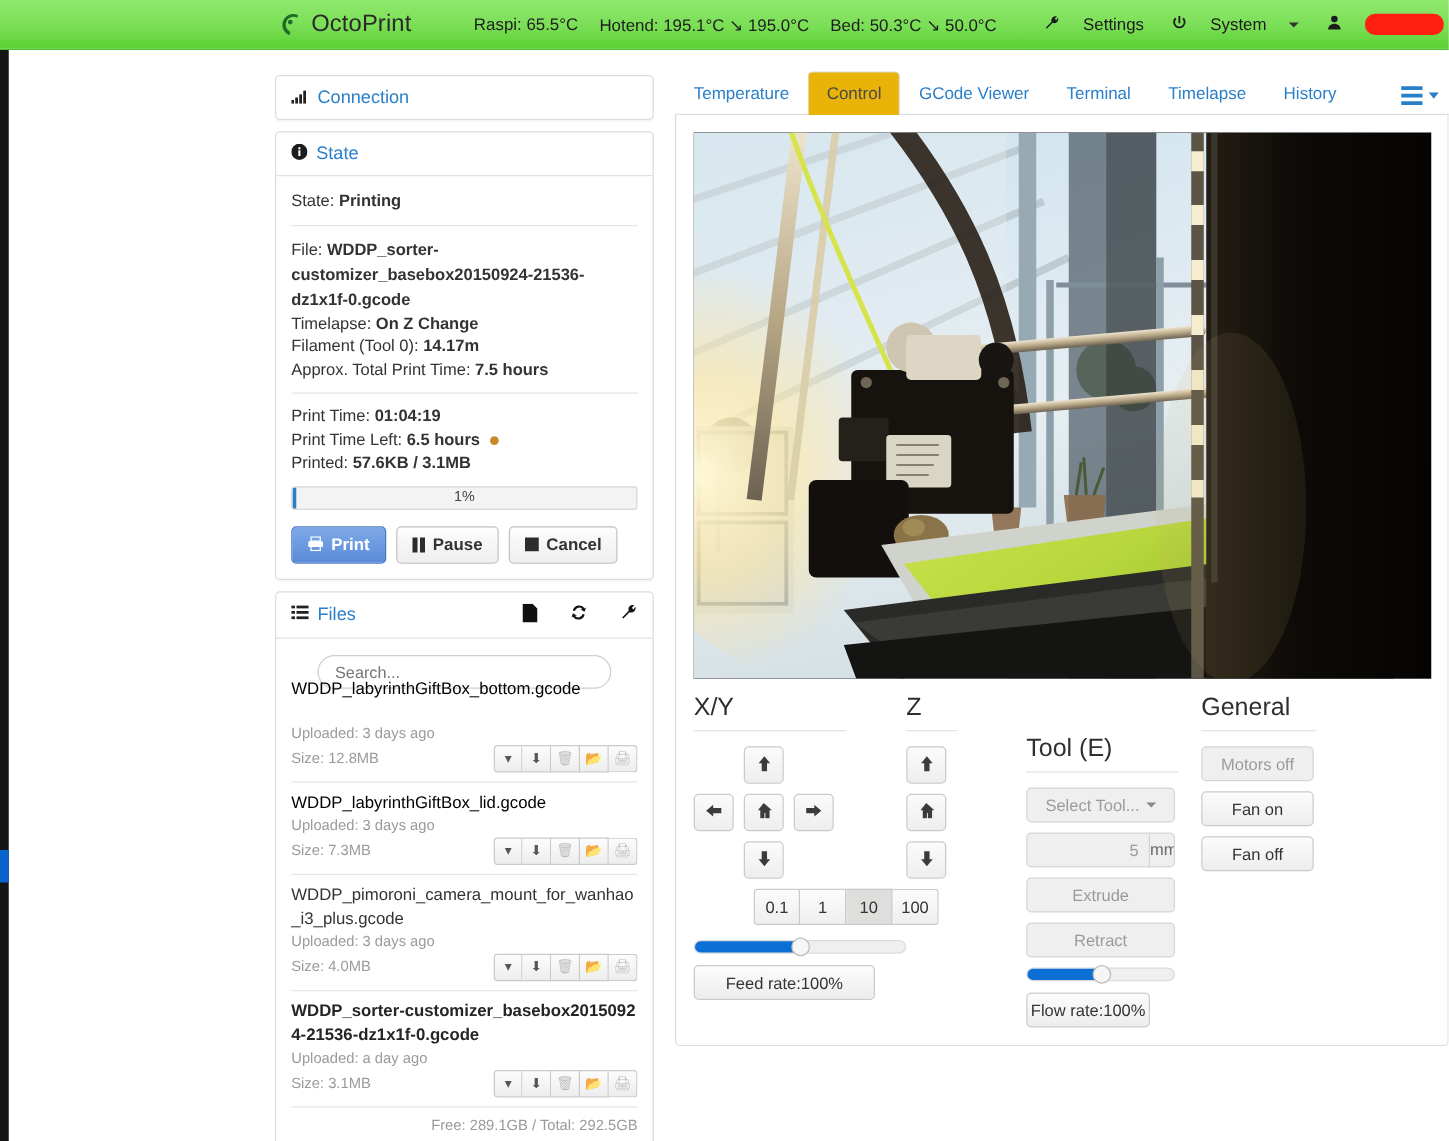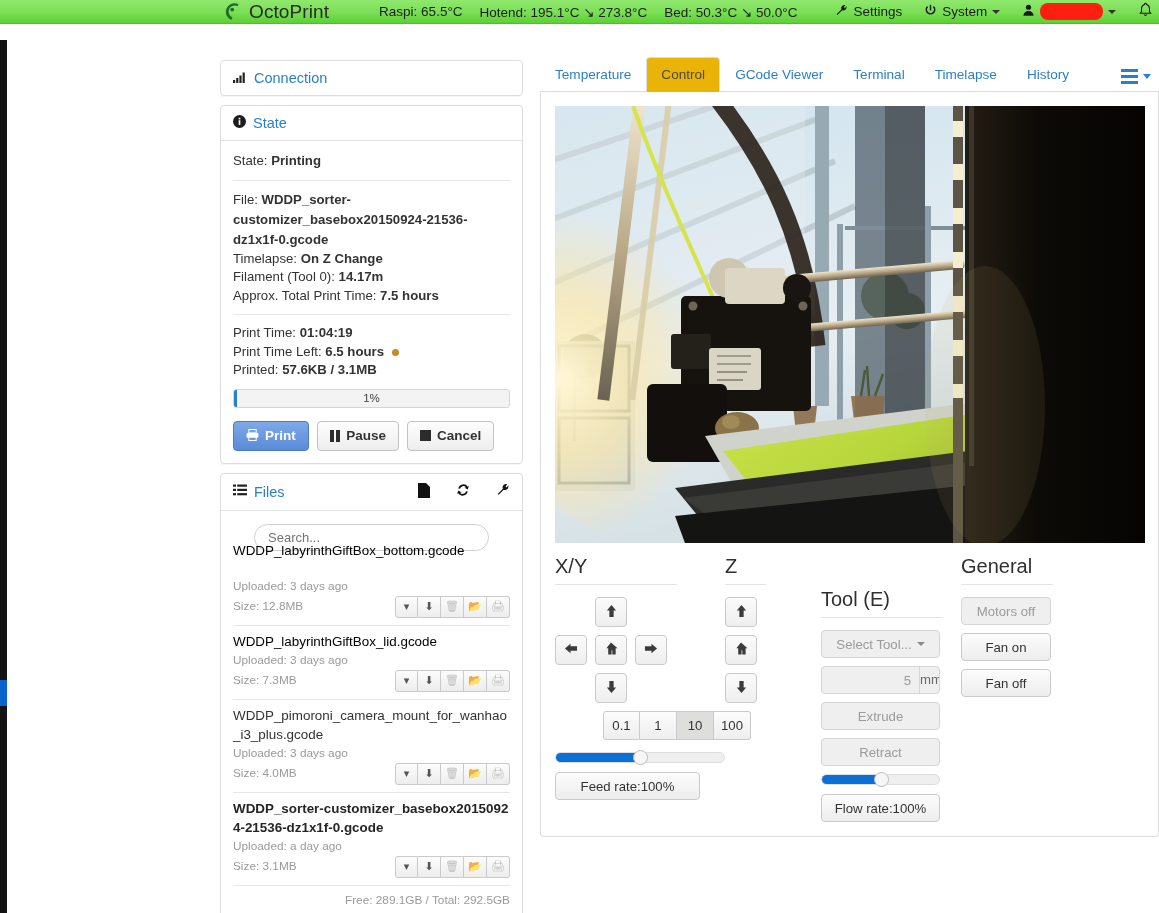--- a/index.html
+++ b/index.html
@@ -10,31 +10,31 @@
     font-size:13px; color:#333; background:#ffffff;
   }
 
   
   #edge-strip { position:absolute; left:0; top:40px; width:7px; height:873px; background:#141414; }
   #edge-strip .blue-seg { position:absolute; left:0; top:640px; width:7px; height:26px; background:#0b63ce; }
   #edge-page { position:absolute; left:7px; top:40px; width:213px; height:873px; background:#ffffff; }
 
   
   #navbar {
-    position:absolute; left:0; top:0; width:1159px; height:24px;
+    position:absolute; left:0; top:0; width:1159px; height:40px;
     background:linear-gradient(to bottom,#8fe86d 0%,#7ade55 55%,#5bd133 100%);
     border-bottom:1px solid #4cc025;
     display:flex; align-items:center;
   }
   #navbar .brand { display:flex; align-items:center; gap:6px; margin-left:225px; }
   .octo-logo { width:18px; height:20px; position:relative; flex:none; }
   .brand-text { font-size:19px; color:#2a2a2a; letter-spacing:.1px; }
   .nav-temps { display:flex; gap:17px; margin-left:50px; font-size:13.5px; color:#1d1d1d; white-space:nowrap; }
   .nav-right { display:flex; align-items:center; gap:22px; margin-left:38px; font-size:13.5px; color:#1c1c1c; }
-  .nav-item { display:flex; align-items:center; gap:5px; cursor:pointer; white-space:nowrap; }
+  .nav-item { display:flex; align-items:center; gap:18px; cursor:pointer; white-space:nowrap; }
   .caret-dn { width:0;height:0;border-left:4px solid transparent;border-right:4px solid transparent;border-top:4px solid #333; }
   .user-redact { width:63px;height:17px;background:#fe1f10;border-radius:8px; }
   .arrow-glyph { font-size:14px; }
 
   
   #sidebar { position:absolute; left:220px; top:60px; width:303px; }
   #content { position:absolute; left:540px; top:55px; width:619px; }
 
   
   .panel { border:1px solid #dddddd; border-radius:4px; background:#fff; margin-bottom:9px;
@@ -143,21 +143,21 @@
               display:flex; align-items:center; justify-content:center; cursor:pointer; }
   .tool-btn { width:119px; height:28px; border:1px solid #d5d5d5; border-radius:4px;
               background:#efefef; font-size:13.2px; color:#9b9b9b; display:flex; align-items:center;
               justify-content:center; gap:5px; margin-bottom:8px; cursor:pointer; }
   .tool-input { width:119px; height:28px; border:1px solid #d5d5d5; border-radius:4px; background:#efefef;
                 display:flex; align-items:center; margin-bottom:8px; overflow:hidden; }
   .tool-input .val { flex:1; text-align:right; padding-right:8px; font-size:13.2px; color:#9b9b9b; }
   .tool-input .unit { width:20px; text-align:center; font-size:13.2px; color:#6a6a6a;
                       border-left:1px solid #d5d5d5; line-height:26px; height:26px; }
   .slider-tool { width:119px; }
-  .wide-btn-tool { width:119px; }
+  .wide-btn-tool { width:99px; }
   .gen-btn { width:90px; height:28px; border:1px solid #cacaca; border-radius:4px;
              background:linear-gradient(to bottom,#fcfcfc,#ededed); font-size:13.2px; color:#333;
              display:flex; align-items:center; justify-content:center; margin-bottom:8px; cursor:pointer; }
   .gen-btn.disabled { background:#efefef; border-color:#d5d5d5; color:#9b9b9b; }
 </style>
 </head>
 <body>
 
 <div id="edge-page"></div>
 <div id="edge-strip">
@@ -170,21 +170,21 @@
       <svg width="18" height="20" viewBox="0 0 18 20">
         <path d="M13.5 2.2C10 0.3 5.5 1.2 3 4.2c-2.6 3-2.8 7.6-0.4 10.8 1 1.4 2.3 2.4 3.7 3.1l1.1-2.6c-1-0.5-1.9-1.2-2.6-2.2C3.1 11 3.3 7.7 5.1 5.6 7 3.4 10.2 2.8 12.7 4.1z" fill="#1f6b2a"></path>
         <circle cx="7.2" cy="7.6" r="1.9" fill="#1f6b2a"></circle>
       </svg>
     </span>
     <span class="brand-text">OctoPrint</span>
   </div>
 
   <div class="nav-temps">
     <span>Raspi: 65.5°C</span>
-    <span>Hotend: 195.1°C ↘ 273.8°C</span>
+    <span>Hotend: 195.1°C ↘ 195.0°C</span>
     <span>Bed: 50.3°C ↘ 50.0°C</span>
   </div>
 
   <div class="nav-right">
     <div class="nav-item">
       <span class="arrow-glyph">
         <svg width="13" height="13" viewBox="0 0 16 16">
             <path d="M14 2.5a4 4 0 0 1-5.2 5.2L3 13.5 2 12.5l5.8-5.8A4 4 0 0 1 13 1.5l-2.2 2.2 1.5 1.5z" fill="#1c1c1c"></path>
           </svg>
       </span>

